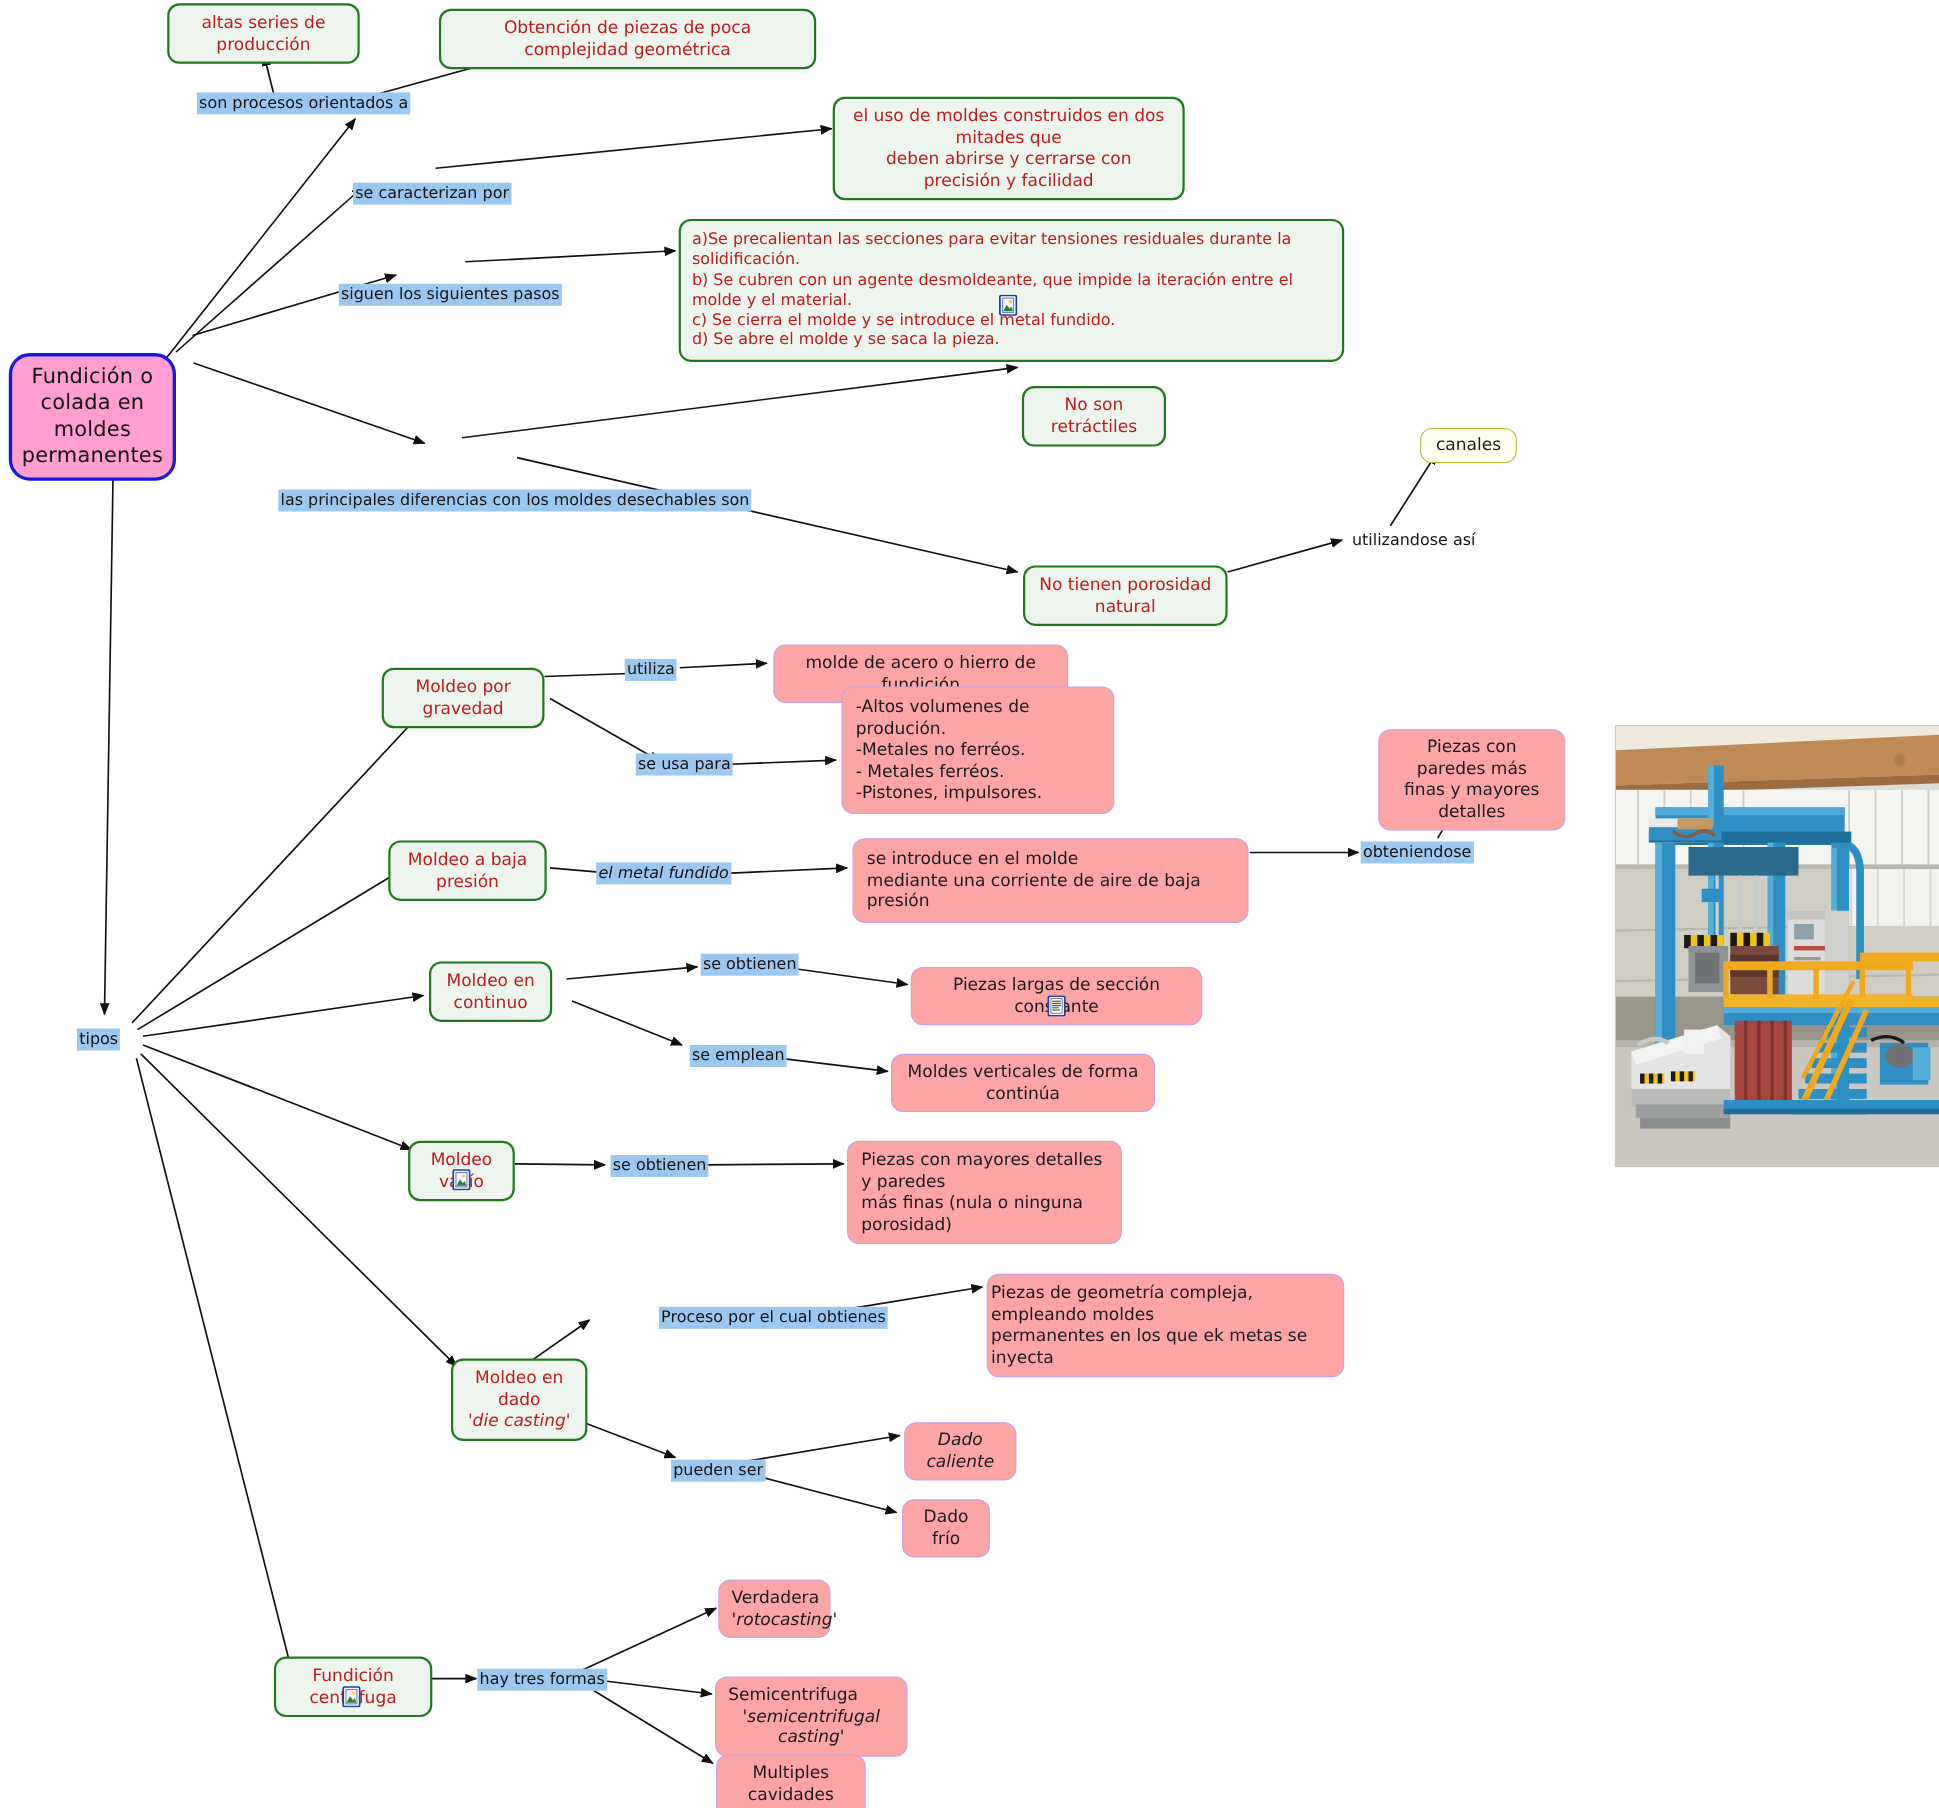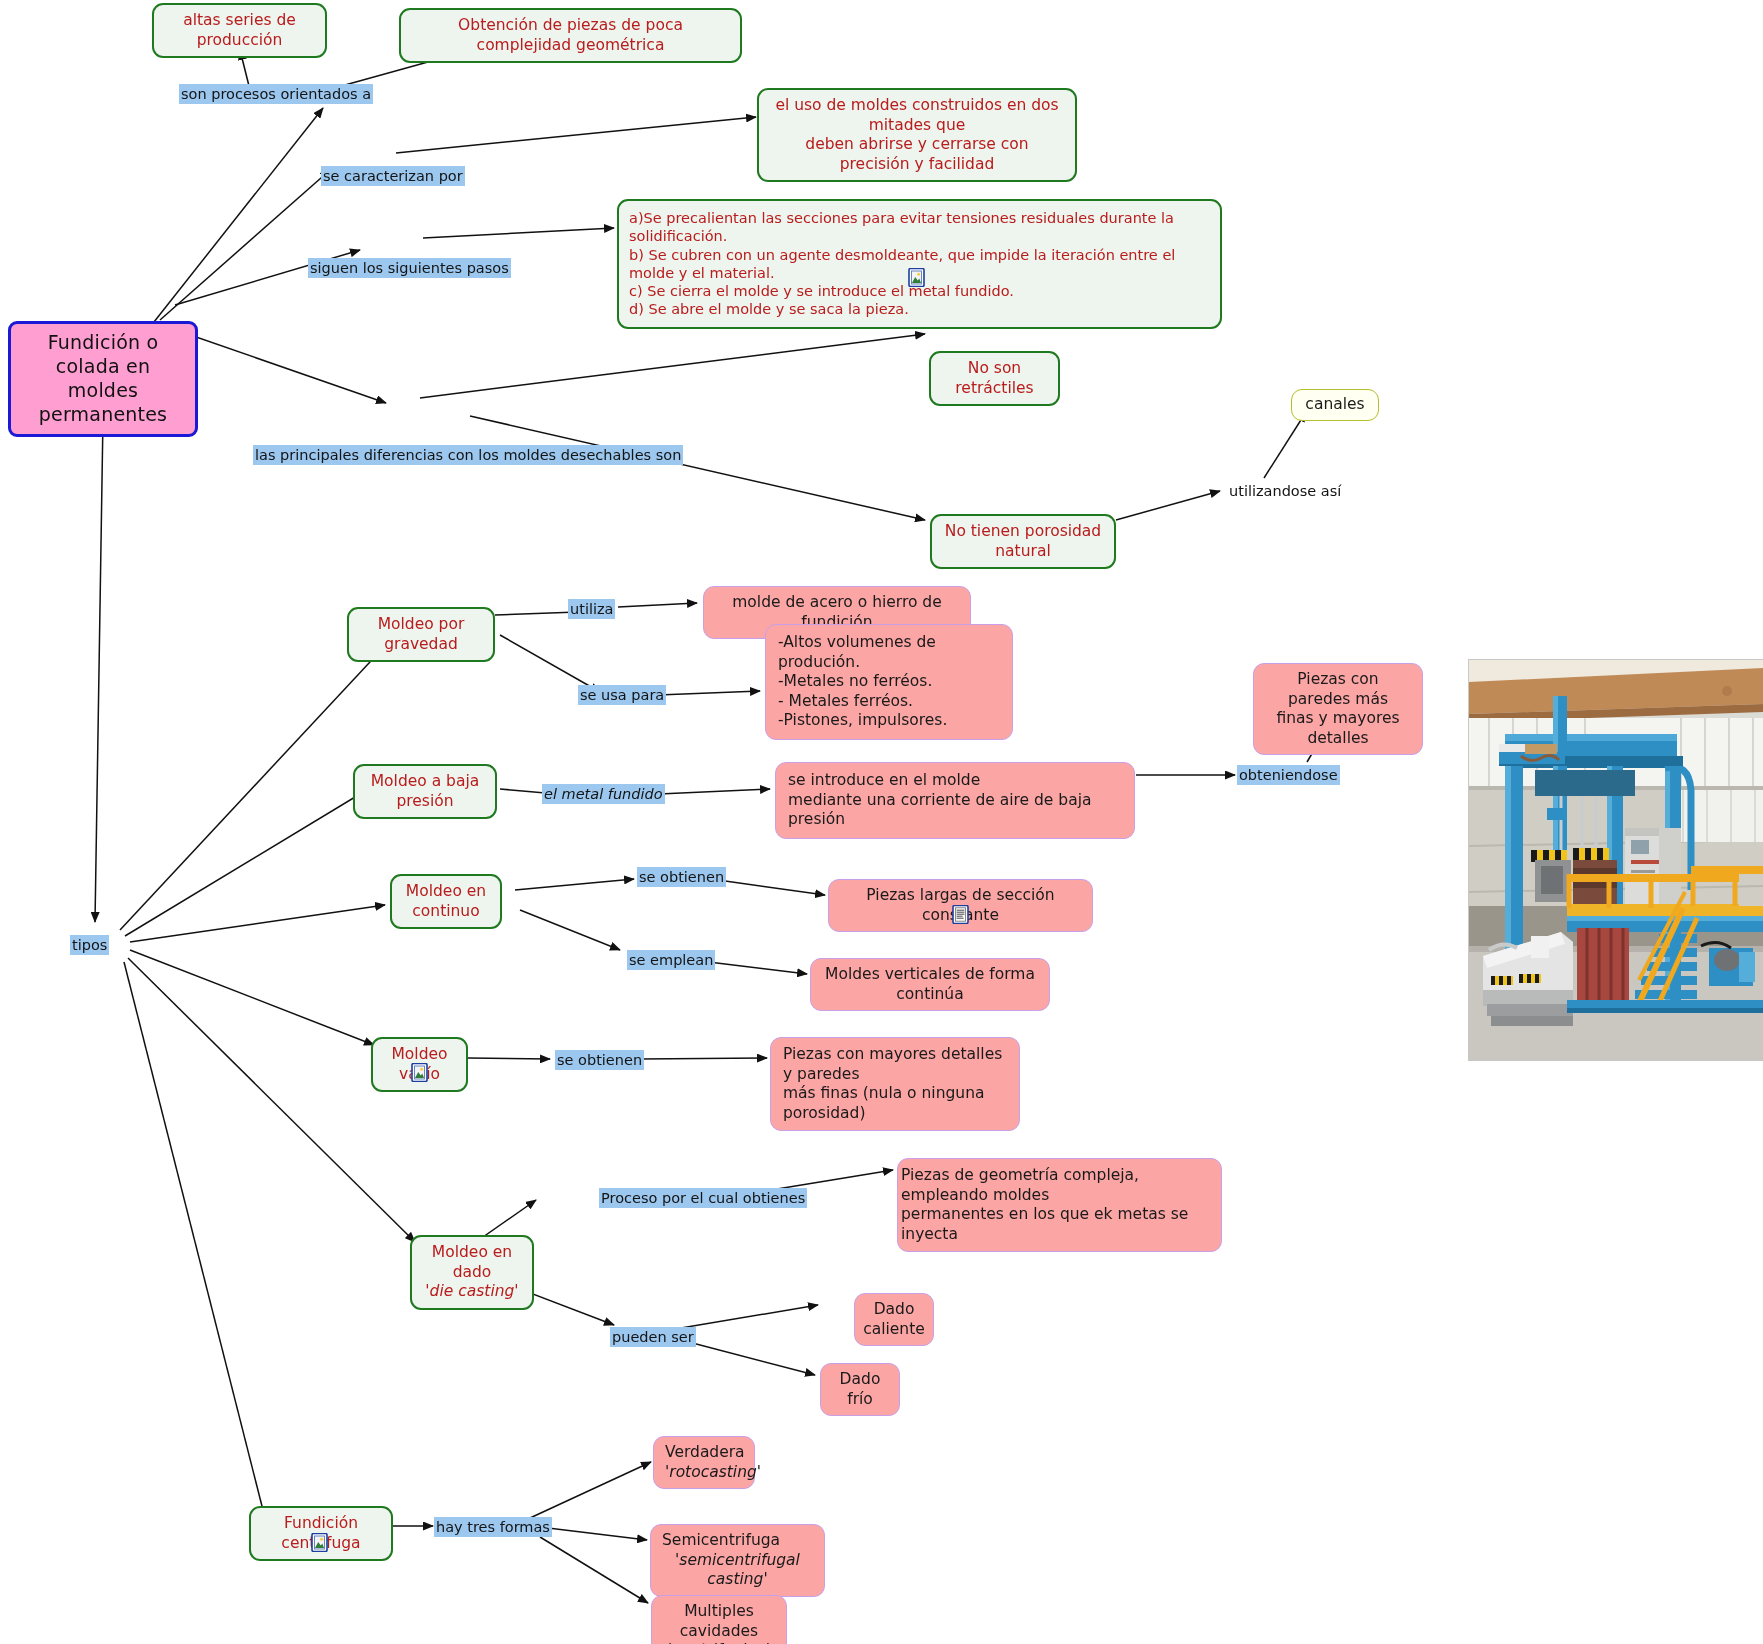--- a/index.html
+++ b/index.html
@@ -208,21 +208,21 @@
       <path d="M388,1526 L433,1526" marker-end="url(#ah)"></path>
 
       <path d="M530,1518 L651,1462" marker-end="url(#ah)"></path>
 
       <path d="M548,1528 L647,1540" marker-end="url(#ah)"></path>
 
       <path d="M540,1537 L648,1603" marker-end="url(#ah)"></path>
     </g>
   </svg>
 
-  <div class="node root" style="left:8px; top:321px; width:190px;">Fundición o colada en
+  <div class="node root" style="left:8px; top:321px; width:152px;border-radius:19px;">Fundición o colada en
 moldes permanentes</div>
 
   <div class="node green" style="left:152px; top:3px; width:175px;">altas series de producción</div>
 
   <div class="node green" style="left:399px; top:8px; width:343px;">Obtención de piezas de poca complejidad geométrica</div>
 
   <div class="node green" style="left:757px; top:88px; width:320px;">el uso de moldes construidos en dos mitades que
 deben abrirse y cerrarse con precisión y facilidad</div>
 
   <div class="node green multiline" style="left:617px; top:199px; width:605px; align-items:flex-start; font-size:14.5px; padding:8px 10px;">a)Se precalientan las secciones para evitar tensiones residuales durante la solidificación.
@@ -297,21 +297,21 @@
 más finas (nula o ninguna porosidad)</div>
 
   <div class="node green" style="left:410px; top:1235px; width:124px; padding:6px 10px;">
     <span>Moldeo en dado</span>
     <span class="ital">'die casting'</span>
   </div>
 
   <div class="node purple multiline" style="left:897px; top:1158px; width:325px; align-items:flex-start; padding:7px 3px;">Piezas de geometría compleja, empleando moldes
 permanentes en los que ek metas se inyecta</div>
 
-  <div class="node purple" style="left:854px; top:1293px; width:80px;">Dado caliente</div>
+  <div class="node purple" style="left:822px; top:1293px; width:102px;font-style:italic;">Dado caliente</div>
 
   <div class="node purple" style="left:820px; top:1363px; width:80px;">Dado frío</div>
 
   <div class="node green" style="left:249px; top:1506px; width:144px;">Fundición centrifuga</div>
 
   <div class="res-icon" style="left:311px; top:1533px;">
     <svg viewBox="0 0 17 19" width="17" height="19" xmlns="http://www.w3.org/2000/svg">
       <rect x="1" y="0.5" width="15" height="18" rx="1.5" fill="#ffffff" stroke="#1f3f9e" stroke-width="1.6"></rect>
       <rect x="3.5" y="3" width="10" height="13" fill="#f4f4f6" stroke="#5a78bd" stroke-width="0.9"></rect>
       <circle cx="10.6" cy="6.2" r="1.5" fill="#f5cf3f"></circle>

